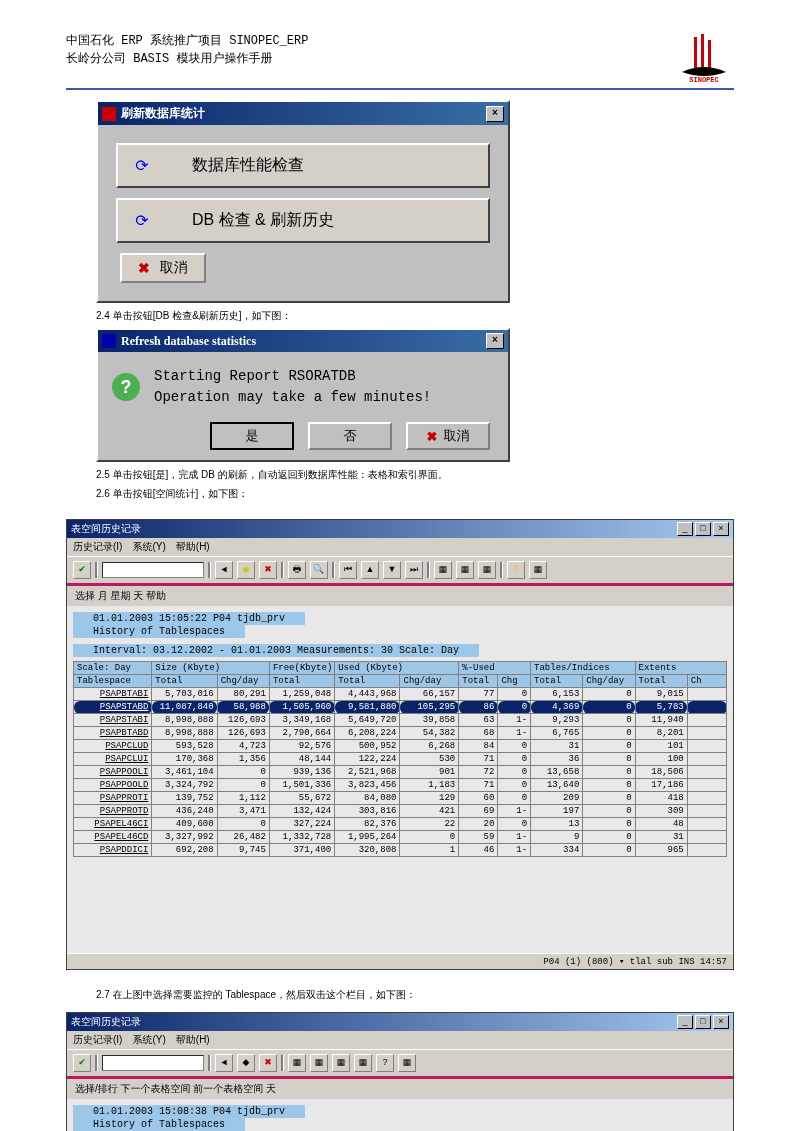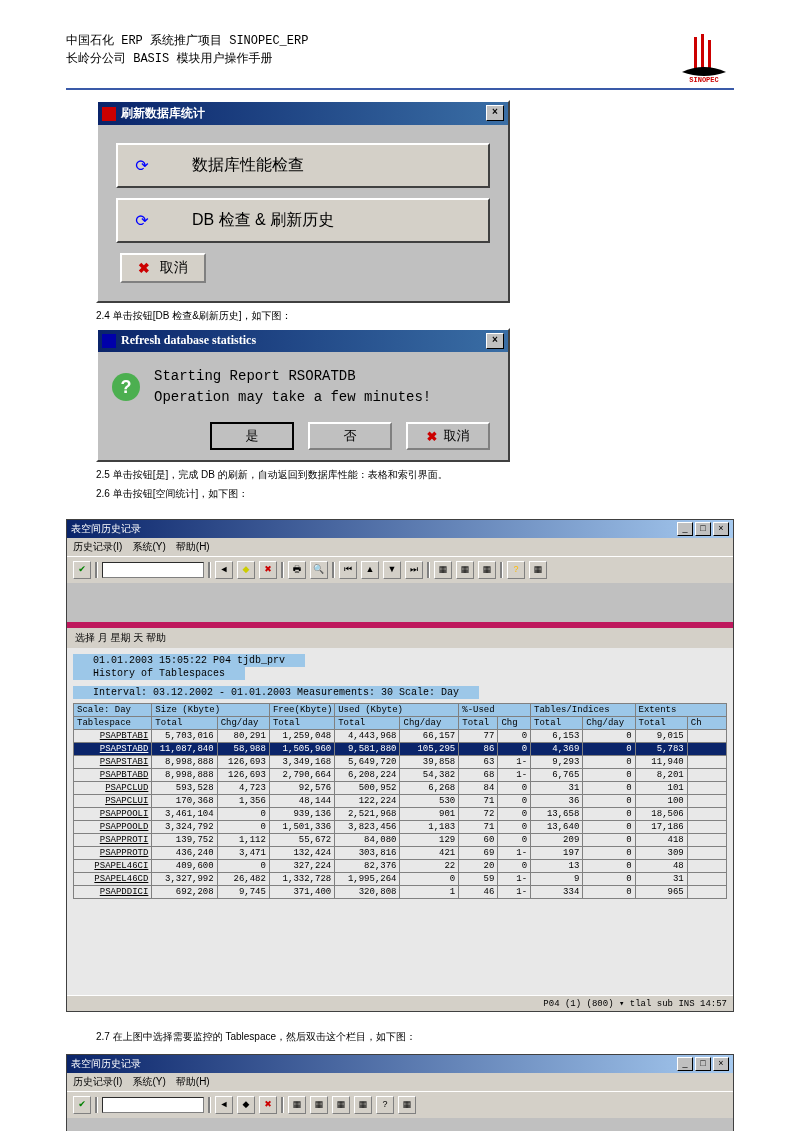--- a/index.html
+++ b/index.html
@@ -27,21 +27,21 @@
     border: 2px solid #000;
     border-top-color: #fff; border-left-color: #fff;
     border-right-color: #404040; border-bottom-color: #404040;
     margin: 0 0 6px 30px;
     width: 410px;
   }
   .win98 .titlebar {
     background: linear-gradient(to right, #0a246a, #3a6ea5);
     color: #fff; font-weight: bold; font-size: 12px;
     padding: 3px 4px;
-    display: flex; align-items: flex-start; justify-content: space-between;
+    display: flex; align-items: center; justify-content: space-between;
   }
   .titlebar .sysicon {
     width: 14px; height: 14px; background: #c00; margin-right: 5px;
     display: inline-block;
   }
   .titlebar .tleft { display:flex; align-items:center; }
   .titlebar .xbtn {
     width: 16px; height: 14px; background: #c0c0c0;
     border: 1px solid #000; border-top-color:#fff; border-left-color:#fff;
     font-size:10px; line-height:12px; text-align:center; font-weight:bold; color:#000;
@@ -121,39 +121,39 @@
   .tbico {
     width:16px; height:16px; border:1px solid #808080;
     border-top-color:#fff; border-left-color:#fff;
     background:#d4d0c8; display:inline-block;
     font-size:9px; text-align:center; line-height:14px;
   }
   .tbinput {
     width:100px; height:14px; background:#fff; border:1px inset #808080;
   }
   .sep { width:2px; height:16px; background:#808080; border-right:1px solid #fff; display:inline-block; }
-  .subbar { background:#d4d0c8; padding: 3px 8px; font-size:10px; border-top:6px solid #be185d;margin-top:39px; }
+  .subbar { background:#d4d0c8; padding: 3px 8px; font-size:10px; border-top:3px solid #be185d; }
   .content {
     background:#e8e8e8; padding: 6px;
   }
   .hl-line {
     background:#9cc7e8; padding:1px 20px; font-family:"Courier New",monospace; font-size:10px;
     display:inline-block;
   }
   table.datatable {
     border-collapse: collapse; width: 100%; font-family:"Courier New",monospace;
     font-size:9px; table-layout:fixed; margin-top:4px;
   }
   table.datatable th, table.datatable td {
     border:1px solid #808080; padding:1px 3px; text-align:right;
     white-space:nowrap; overflow:hidden;
   }
   table.datatable th { background:#9cc7e8; text-align:left; font-weight:normal; }
   table.datatable td.name { text-align:right;text-decoration:underline; }
-  table.datatable tr.selrow td { background:#0a246a; color:#fff; }
+  table.datatable tr.selrow td { background:#0a246a; color:#fff;border-radius:6px; }
   .statusbar {
     background:#d4d0c8; border-top:1px solid #fff;
     padding:2px 6px; font-size:9px; text-align:right;
     font-family:"Courier New",monospace;
   }
 </style>
 </head>
 <body>
 
 <div class="page">

